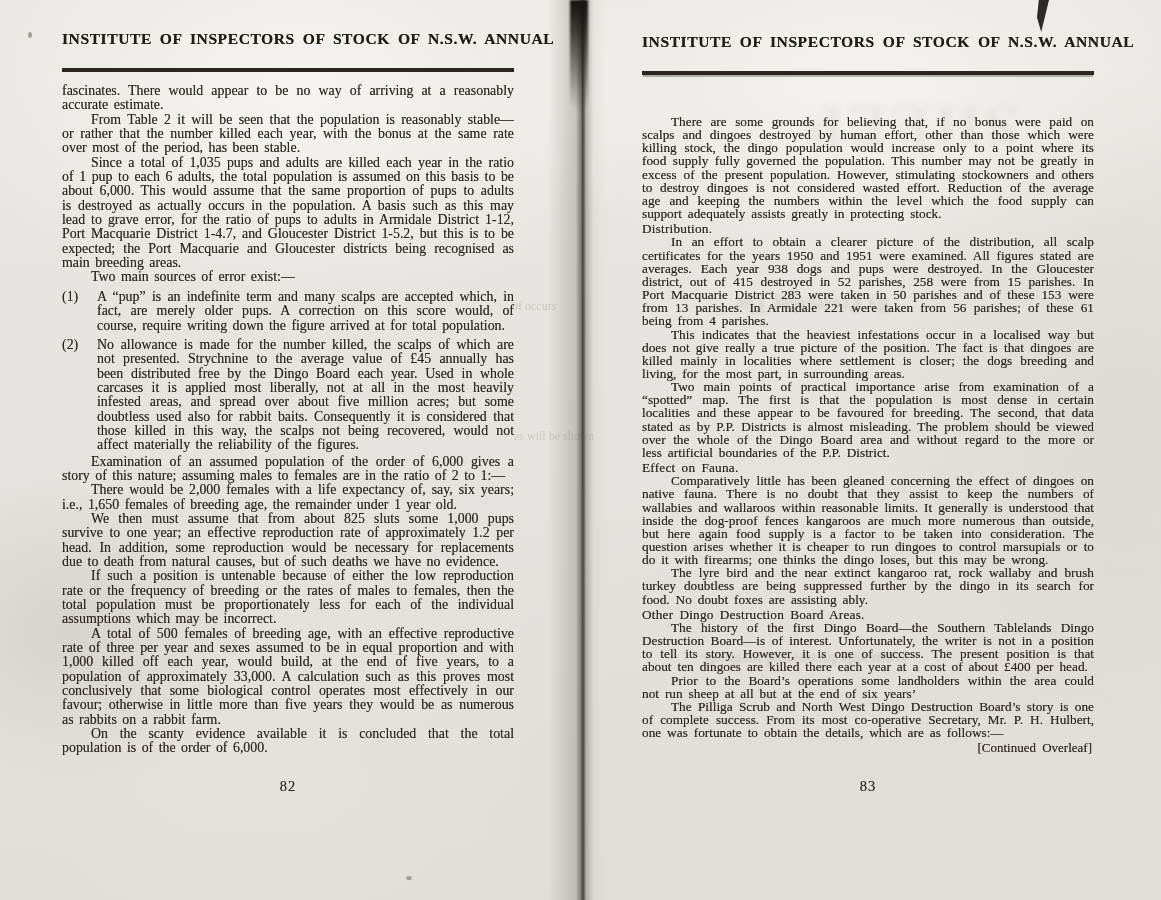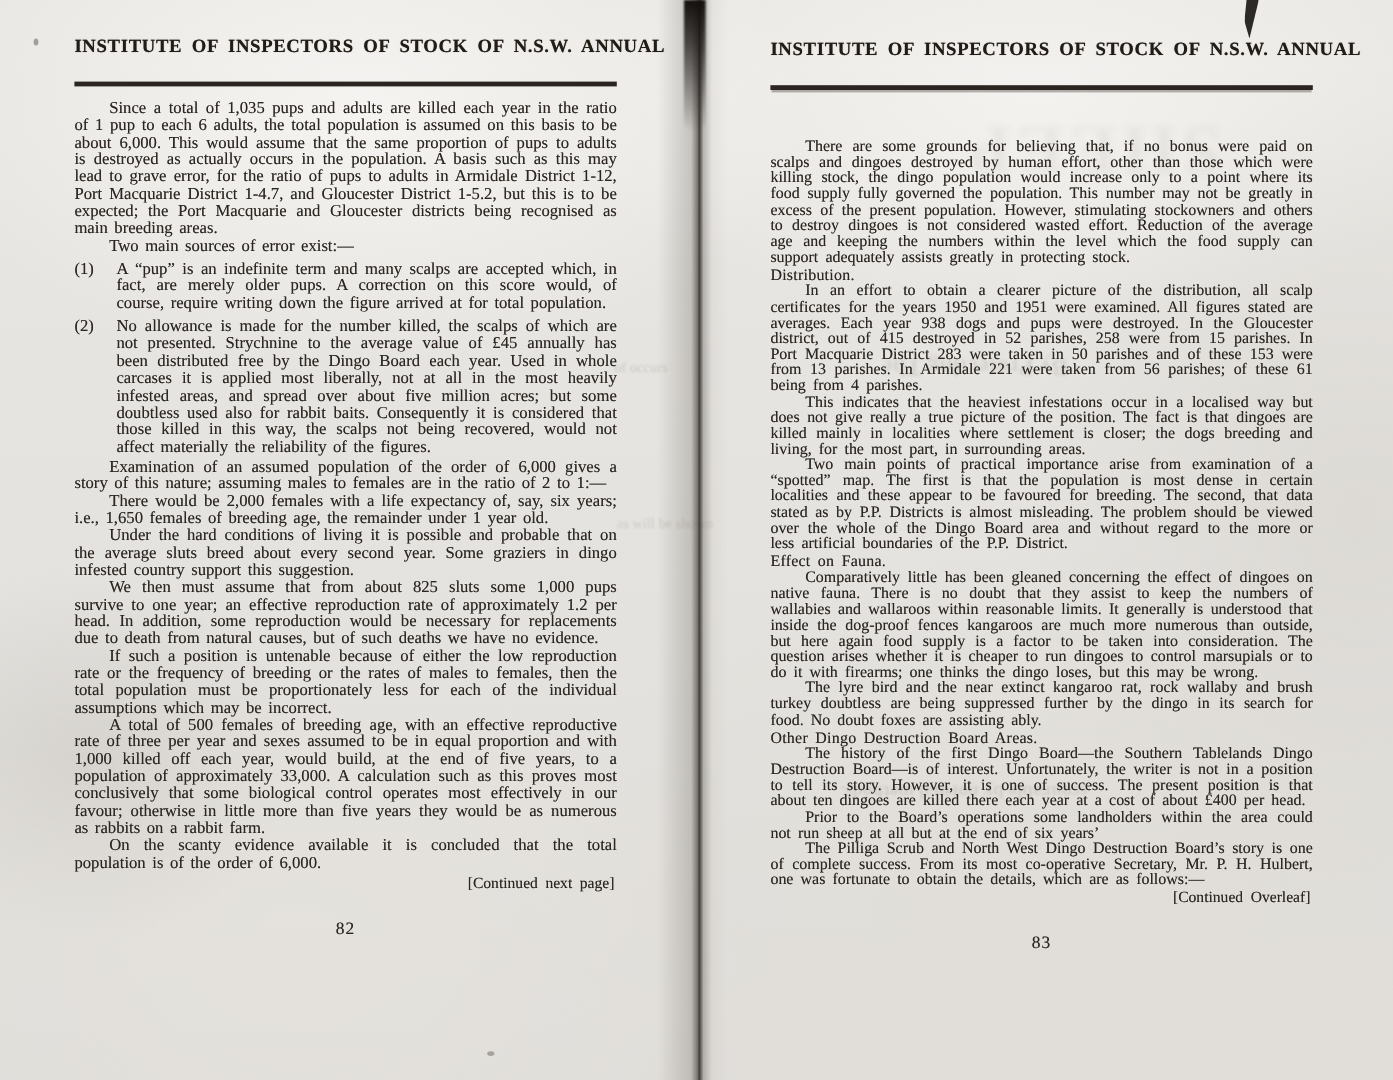--- a/index.html
+++ b/index.html
@@ -121,33 +121,33 @@
 
   <div class="ghost ghost-sheep">SHEEP</div>
   <div class="ghost ghost-protect">By Protecting The</div>
   <div class="ghost ghost-scourable">scourable by normal methods.</div>
   <div class="ghost ghost-of-being">of occurs</div>
   <div class="ghost ghost-shown">as will be shown</div>
 
   <div class="page page-left">
     <div class="running-head">INSTITUTE OF INSPECTORS OF STOCK OF N.S.W. ANNUAL</div>
     <div class="body" id="left-body">
+        <p class="block para_flush"><span>fascinates.  There would appear to be no way of arriving at a reasonably accurate estimate.</span></p>
+        <p class="block para"><span>From Table 2 it will be seen that the population is reasonably stable—or rather that the number killed each year, with the bonus at the same rate over most of the period, has been stable.</span></p>
         <p class="block para"><span>Since a total of 1,035 pups and adults are killed each year in the ratio of 1 pup to each 6 adults, the total population is assumed on this basis to be about 6,000.  This would assume that the same proportion of pups to adults is destroyed as actually occurs in the population.  A basis such as this may lead to grave error, for the ratio of pups to adults in Armidale District 1-12, Port Macquarie District 1-4.7, and Gloucester District 1-5.2, but this is to be expected; the Port Macquarie and Gloucester districts being recognised as main breeding areas.</span></p>
         <p class="block para"><span>Two main sources of error exist:—</span></p>
         <p class="block list"><span class="marker">(1)</span><span>A “pup” is an indefinite term and many scalps are accepted which, in fact, are merely older pups.  A correction on this score would, of course, require writing down the figure arrived at for total population.</span></p>
         <p class="block list"><span class="marker">(2)</span><span>No allowance is made for the number killed, the scalps of which are not presented.  Strychnine to the average value of £45 annually has been distributed free by the Dingo Board each year.  Used in whole carcases it is applied most liberally, not at all in the most heavily infested areas, and spread over about five million acres; but some doubtless used also for rabbit baits.  Consequently it is considered that those killed in this way, the scalps not being recovered, would not affect materially the reliability of the figures.</span></p>
         <p class="block para"><span>Examination of an assumed population of the order of 6,000 gives a story of this nature; assuming males to females are in the ratio of 2 to 1:—</span></p>
         <p class="block para"><span>There would be 2,000 females with a life expectancy of, say, six years; i.e., 1,650 females of breeding age, the remainder under 1 year old.</span></p>
-        <p class="block para"><span>Under the hard conditions of living it is possible and probable that on the average sluts breed about every second year.  Some graziers in dingo infested country support this suggestion.</span></p>
         <p class="block para"><span>We then must assume that from about 825 sluts some 1,000 pups survive to one year; an effective reproduction rate of approximately 1.2 per head.  In addition, some reproduction would be necessary for replacements due to death from natural causes, but of such deaths we have no evidence.</span></p>
         <p class="block para"><span>If such a position is untenable because of either the low reproduction rate or the frequency of breeding or the rates of males to females, then the total population must be proportionately less for each of the individual assumptions which may be incorrect.</span></p>
         <p class="block para"><span>A total of 500 females of breeding age, with an effective reproductive rate of three per year and sexes assumed to be in equal proportion and with 1,000 killed off each year, would build, at the end of five years, to a population of approximately 33,000.  A calculation such as this proves most conclusively that some biological control operates most effectively in our favour; otherwise in little more than five years they would be as numerous as rabbits on a rabbit farm.</span></p>
         <p class="block para"><span>On the scanty evidence available it is concluded that the total population is of the order of 6,000.</span></p>
       </div>
-    <div class="continued">[Continued next page]</div>
     <div class="page-number">82</div>
   </div>
 
   <div class="page page-right">
     <div class="running-head">INSTITUTE OF INSPECTORS OF STOCK OF N.S.W. ANNUAL</div>
     <div class="body" id="right-body">
         <p class="block para"><span>There are some grounds for believing that, if no bonus were paid on scalps and dingoes destroyed by human effort, other than those which were killing stock, the dingo population would increase only to a point where its food supply fully governed the population.  This number may not be greatly in excess of the present population.  However, stimulating stockowners and others to destroy dingoes is not considered wasted effort.  Reduction of the average age and keeping the numbers within the level which the food supply can support adequately assists greatly in protecting stock.</span></p>
         <p class="block heading"><span>Distribution.</span></p>
         <p class="block para"><span>In an effort to obtain a clearer picture of the distribution, all scalp certificates for the years 1950 and 1951 were examined.  All figures stated are averages.  Each year 938 dogs and pups were destroyed.  In the Gloucester district, out of 415 destroyed in 52 parishes, 258 were from 15 parishes.  In Port Macquarie District 283 were taken in 50 parishes and of these 153 were from 13 parishes.  In Armidale 221 were taken from 56 parishes; of these 61 being from 4 parishes.</span></p>
         <p class="block para"><span>This indicates that the heaviest infestations occur in a localised way but does not give really a true picture of the position.  The fact is that dingoes are killed mainly in localities where settlement is closer; the dogs breeding and living, for the most part, in surrounding areas.</span></p>

